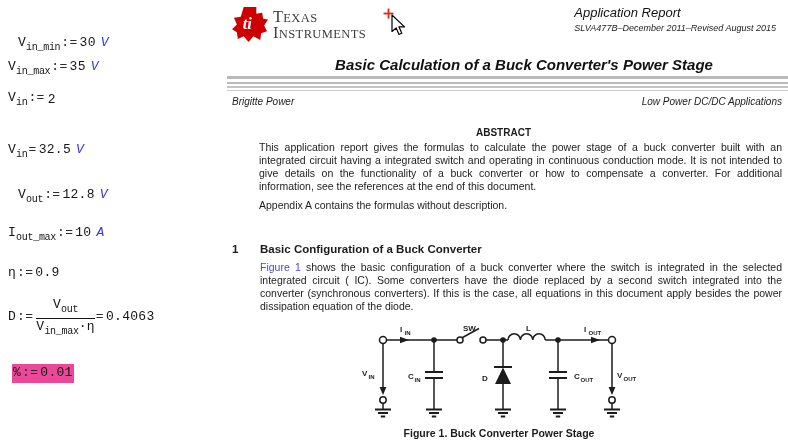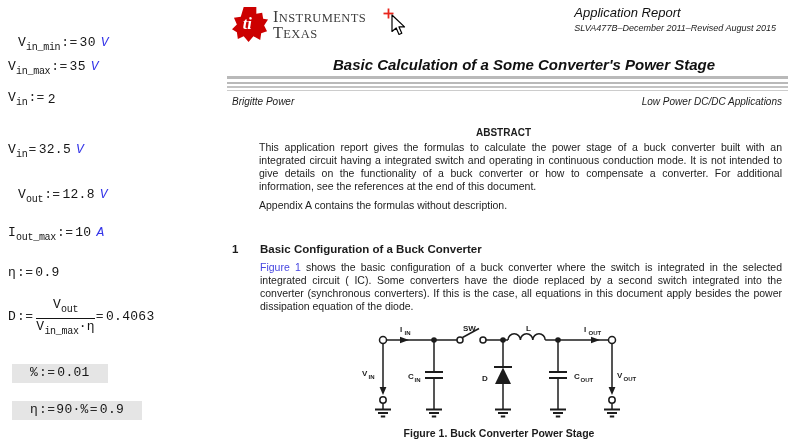--- a/index.html
+++ b/index.html
@@ -12,21 +12,21 @@
   .eq { position:absolute; font-family:"Liberation Mono", monospace; font-size:13px;
         color:#151515; white-space:nowrap; line-height:1.15; letter-spacing:0.3px; }
   .msub { font-size:10px; vertical-align:-4px; letter-spacing:-0.3px; }
   .mop  { margin:0 1px 0 1px; color:#2a2a2a; }
   .mval { margin-left:1px;margin-top:12px; }
   .munit{ color:#3535e8; font-style:italic; margin-left:5px; }
   .eqf  { display:flex; align-items:center; }
   .frac { display:inline-block; text-align:center; vertical-align:middle; margin-left:2px; }
   .frac .num { display:block; border-bottom:1.4px solid #151515; padding:0 5px 2px 5px; }
   .frac .den { display:block; padding-top:1px; }
-  .hl   { background:#e5e5e5; padding:2px 18px; }
+  .hl   { background:#ec4899; padding:2px 1px; }
 
   
   .pdf { position:absolute; left:230px; top:0; width:558px; height:328px; background:#fff;
          color:#1c1c1c; }
   .logo { position:absolute; left:2px; top:6px; display:flex; align-items:flex-start; }
   .logo-icon { width:37px; height:36px; }
   .brand { margin-left:4px; margin-top:3px; font-family:"Liberation Serif", serif;
            color:#3d3d3d; line-height:1.0; }
   .brand div { font-size:12.5px; letter-spacing:0.4px; }
   .brand div::first-letter { font-size:1.3em; }
@@ -118,44 +118,41 @@
         <span class="num"><span>V</span><span class="msub">out</span></span>
         <span class="den"><span>V</span><span class="msub">in_max</span><span>·η</span></span>
       </span>
       <span><span class="mop">=</span><span class="mval">0.4063</span></span>
     </div>
 
     <div class="eq hl" style="left:12px;top:364px">
       <span>%</span><span class="mop">:=</span><span class="mval">0.01</span>
     </div>
 
-    <div class="eq hl" style="left:12px;top:401px">
-      <span>η</span><span class="mop">:=</span><span>90·%</span><span class="mop">=</span><span class="mval">0.9</span>
-    </div>
   </div>
 
   <div class="pdf">
 
     <div class="logo">
       <svg class="logo-icon" viewBox="0 0 38 37">
         <path fill="#cc0000" d="M12,1 L25,1 L25,8 L31,7 L32,13 L37,14 L33,20 L36,26 L30,28 L29,35 L22,31 L17,37 L12,31 L6,34 L5,27 L0,24 L5,19 L2,12 L9,11 Z"></path>
         <text x="11" y="24" font-family="Liberation Serif, serif" font-style="italic" font-weight="bold" font-size="17" fill="#ffffff">ti</text>
       </svg>
       <div class="brand">
+        <div>TEXAS</div>
         <div>INSTRUMENTS</div>
-        <div>TEXAS</div>
       </div>
     </div>
 
     <div class="hdr-right">
       <div class="doc-type">Application Report</div>
       <div class="doc-id">SLVA477B–December 2011–Revised August 2015</div>
     </div>
 
-    <div class="title">Basic Calculation of a Some Converter's Power Stage</div>
+    <div class="title">Basic Calculation of a Buck Converter's Power Stage</div>
 
     <div class="rule r1"></div>
     <div class="rule r2"></div>
     <div class="rule r3"></div>
     <div class="rule r4"></div>
 
     <div class="author">Brigitte Power</div>
     <div class="dept">Low Power DC/DC Applications</div>
 
     <div class="abs-head">ABSTRACT</div>

